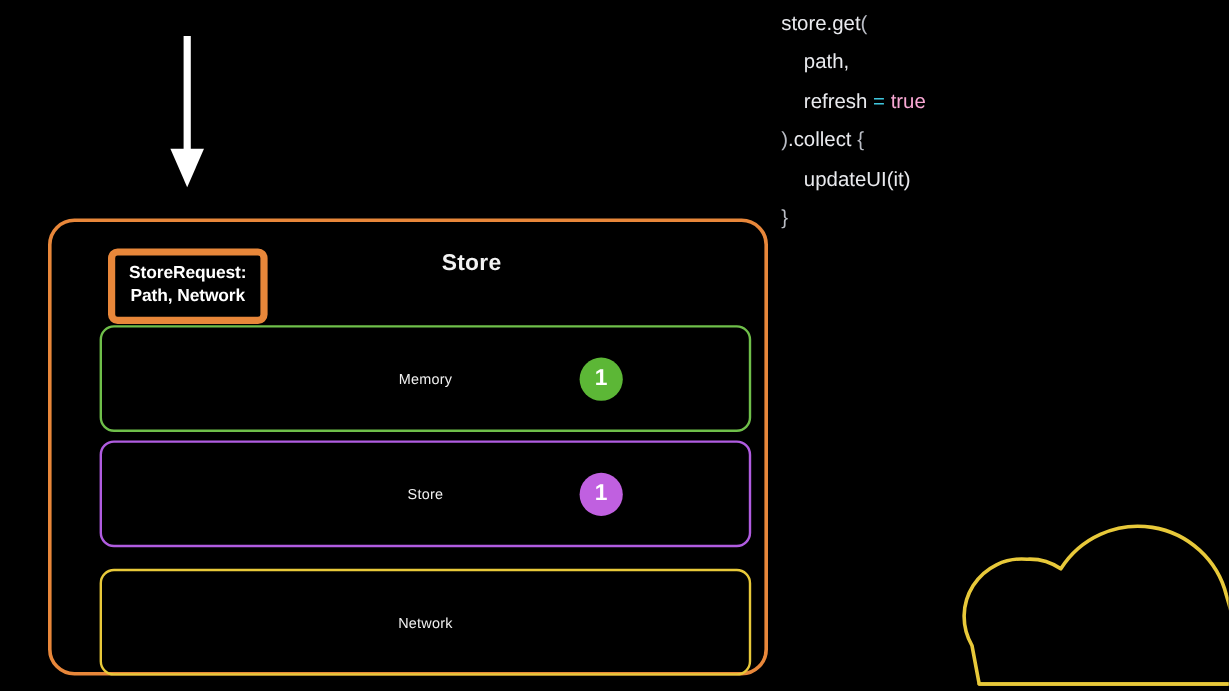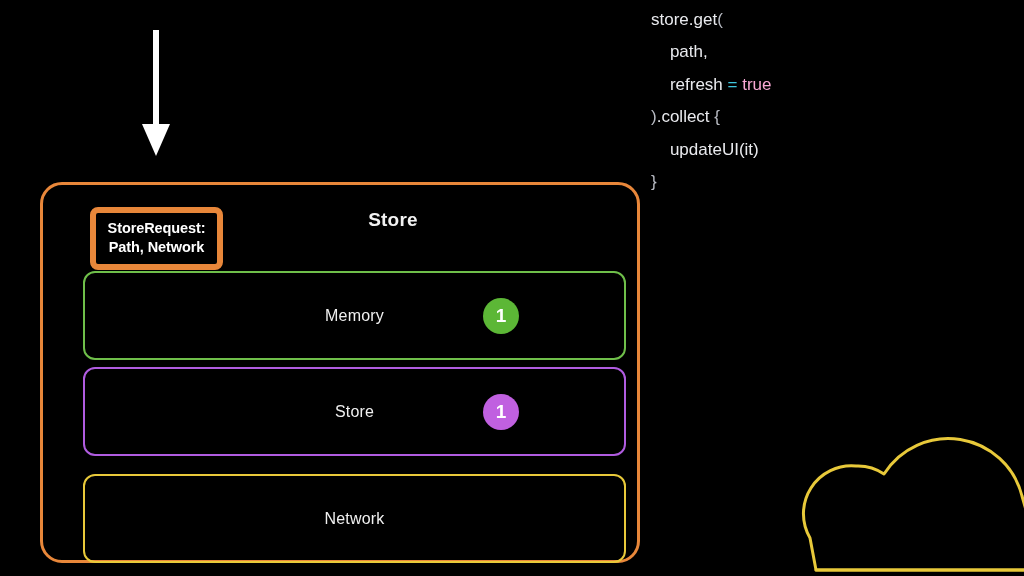--- a/index.html
+++ b/index.html
@@ -87,21 +87,21 @@
   #layer-network { top: 289px; height: 89px; border-color: #e8c93a; }
 
   .layer-label {
     position: absolute;
     left: 0;
     right: 0;
     top: 50%;
     transform: translateY(-50%);
     text-align: center;
     color: #f0f0f0;
-    font-size: 16px;
+    font-size: 12px;
     font-weight: normal;
     letter-spacing: 0.2px;
   }
 
   .layer-badge {
     position: absolute;
     left: 398px;
     top: 50%;
     transform: translateY(-50%);
     width: 36px;

